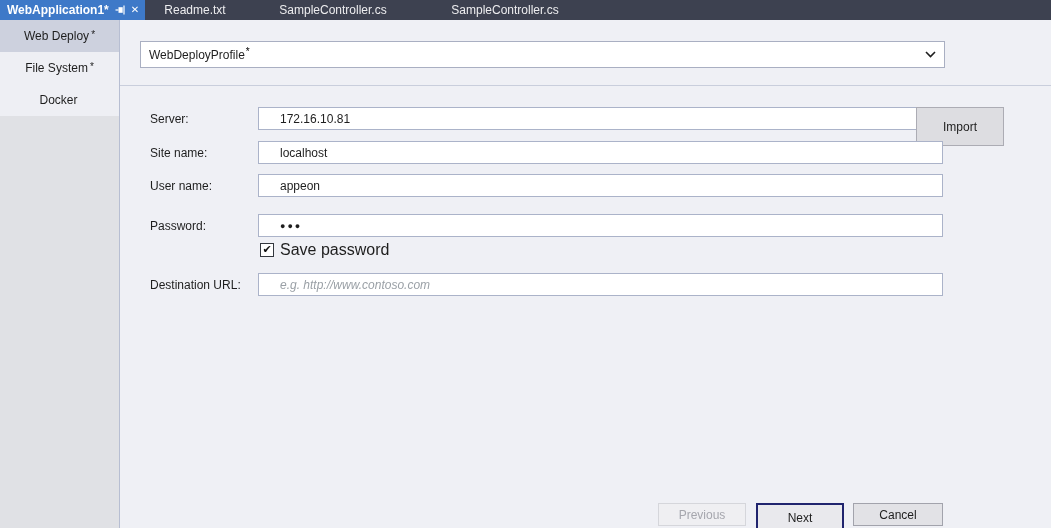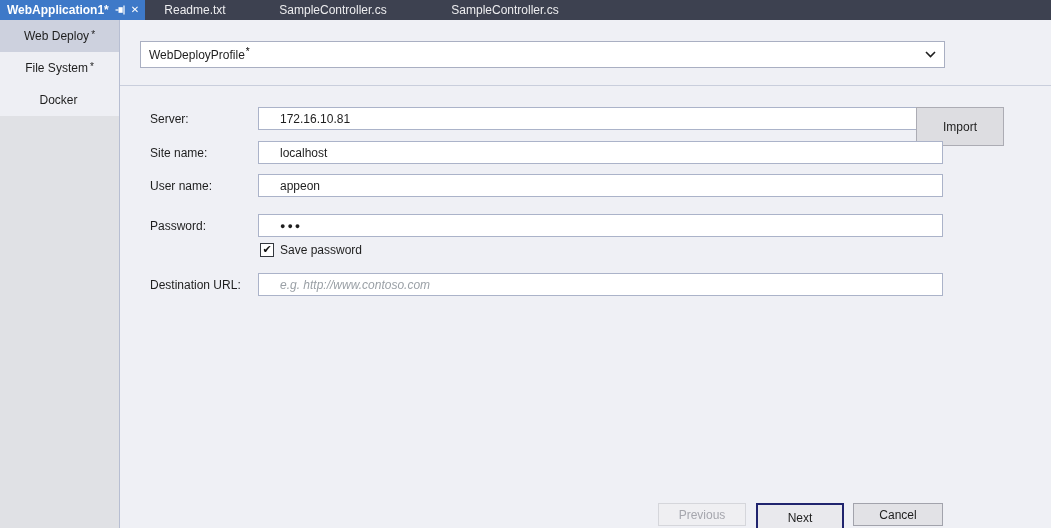--- a/index.html
+++ b/index.html
@@ -88,21 +88,21 @@
     position:absolute; left:796px; top:87px; width:88px; height:39px;
     background:#DDDDE1; border:1px solid #ACACB4;
   }
 
   .chk-row { position:absolute; left:140px; top:223px; height:14px; display:flex; align-items:center; gap:6px; }
   .checkbox {
     width:14px; height:14px; background:#FFFFFF; border:1px solid #33373E;
     display:flex; align-items:center; justify-content:center; cursor:pointer;
   }
   .checkbox .mark { font-size:11px; line-height:11px; color:#111; position:relative; top:-1px; }
-  .chk-label { font-size:12px; color:#1E1E1E; }
+  .chk-label { font-size:16px; color:#1E1E1E; }
 
   .btn-prev {
     position:absolute; left:538px; top:483px; width:88px; height:23px;
     background:#EFEFF2; border:1px solid #D5D6DB; color:#A5A6AD; cursor:default;
   }
   .btn-next {
     position:absolute; left:636px; top:483px; width:88px; height:29px;
     background:#E9E9ED; border:2px solid #20246E;
   }
   .btn-cancel {

